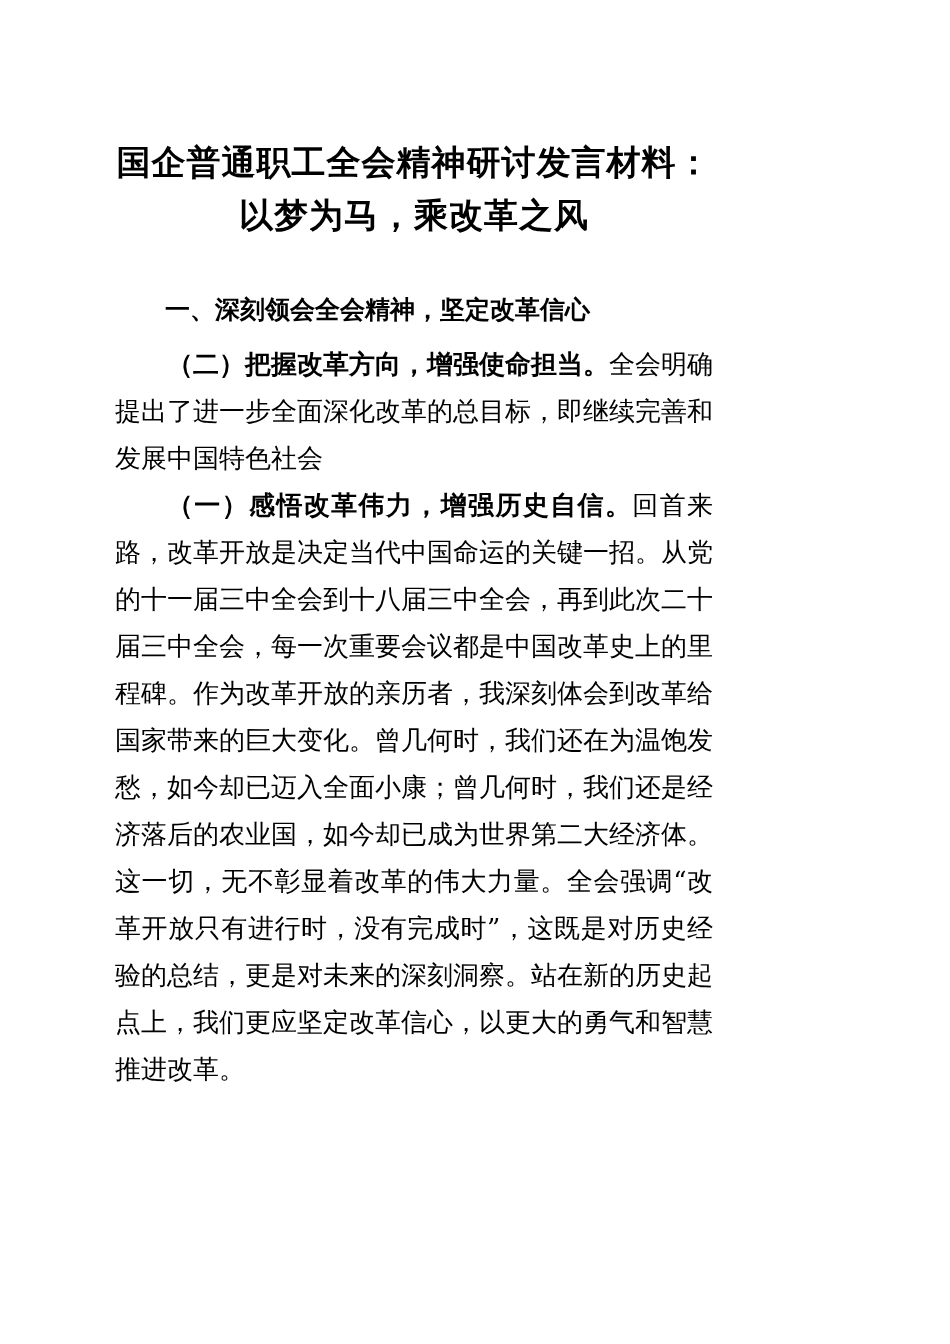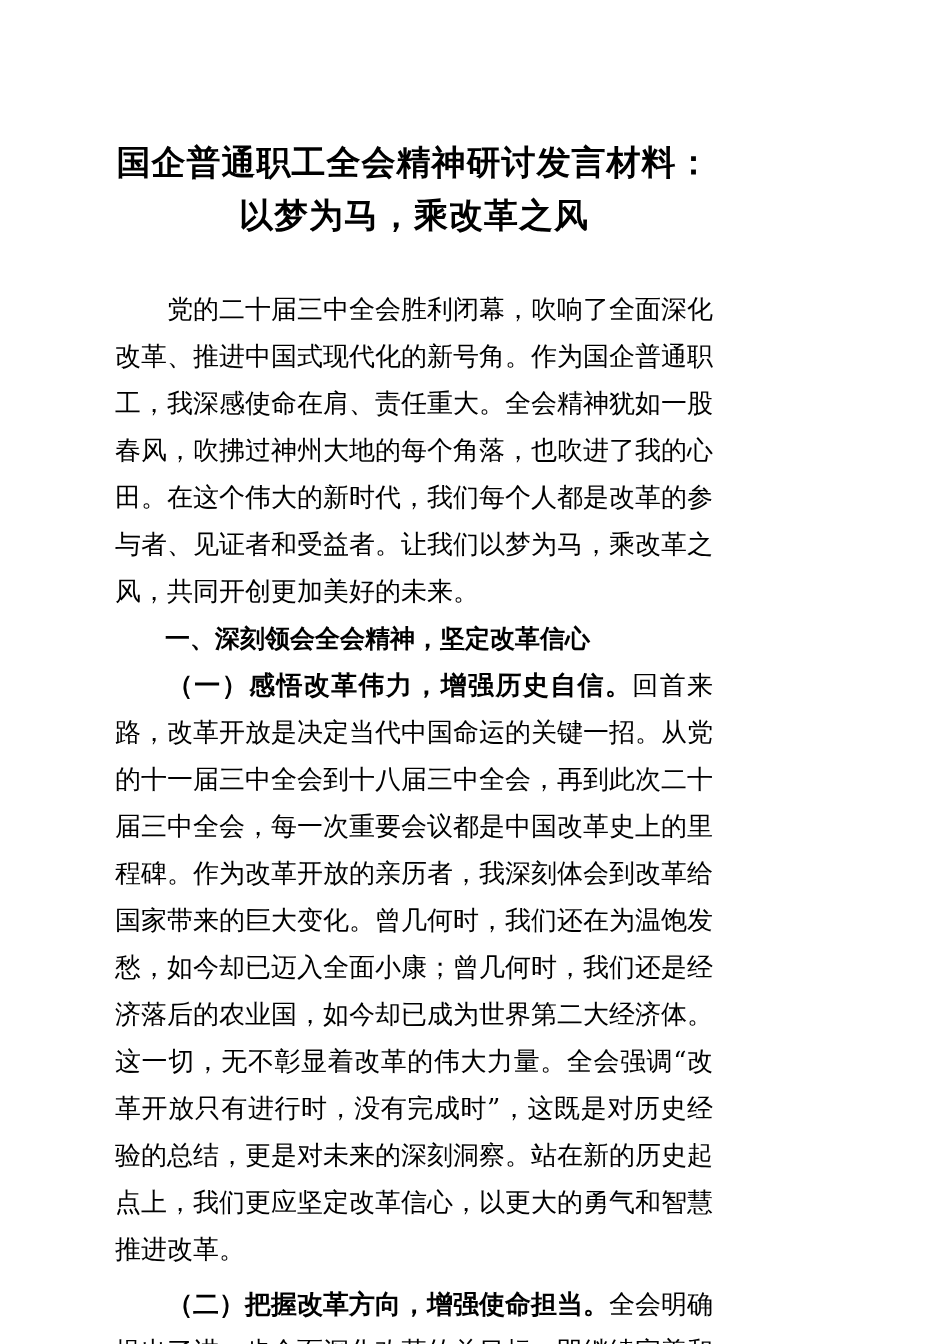--- a/index.html
+++ b/index.html
@@ -56,21 +56,20 @@
       font-weight: 700;
     }
   </style>
 </head>
 <body>
 
 <div class="page">
 
   <h1 class="doc-title">国企普通职工全会精神研讨发言材料：以梦为马，乘改革之风</h1>
 
-  <p class="para">党的二十届三中全会胜利闭幕，吹响了全面深化改革、推进中国式现代化的新号角。作为国企普通职工，我深感使命在肩、责任重大。全会精神犹如一股春风，吹拂过神州大地的每个角落，也吹进了我的心田。在这个伟大的新时代，我们每个人都是改革的参与者、见证者和受益者。让我们以梦为马，乘改革之风，共同开创更加美好的未来。</p>
 
   <h2 class="section-heading">一、深刻领会全会精神，坚定改革信心</h2>
 
+  <p class="para spaced"><span class="lead">（二）把握改革方向，增强使命担当。</span><span>全会明确提出了进一步全面深化改革的总目标，即继续完善和发展中国特色社会</span></p>
+
   <p class="para"><span class="lead">（一）感悟改革伟力，增强历史自信。</span><span>回首来路，改革开放是决定当代中国命运的关键一招。从党的十一届三中全会到十八届三中全会，再到此次二十届三中全会，每一次重要会议都是中国改革史上的里程碑。作为改革开放的亲历者，我深刻体会到改革给国家带来的巨大变化。曾几何时，我们还在为温饱发愁，如今却已迈入全面小康；曾几何时，我们还是经济落后的农业国，如今却已成为世界第二大经济体。这一切，无不彰显着改革的伟大力量。全会强调“改革开放只有进行时，没有完成时”，这既是对历史经验的总结，更是对未来的深刻洞察。站在新的历史起点上，我们更应坚定改革信心，以更大的勇气和智慧推进改革。</span></p>
-
-  <p class="para spaced"><span class="lead">（二）把握改革方向，增强使命担当。</span><span>全会明确提出了进一步全面深化改革的总目标，即继续完善和发展中国特色社会</span></p>
 
 </div>
 
 </body></html>

